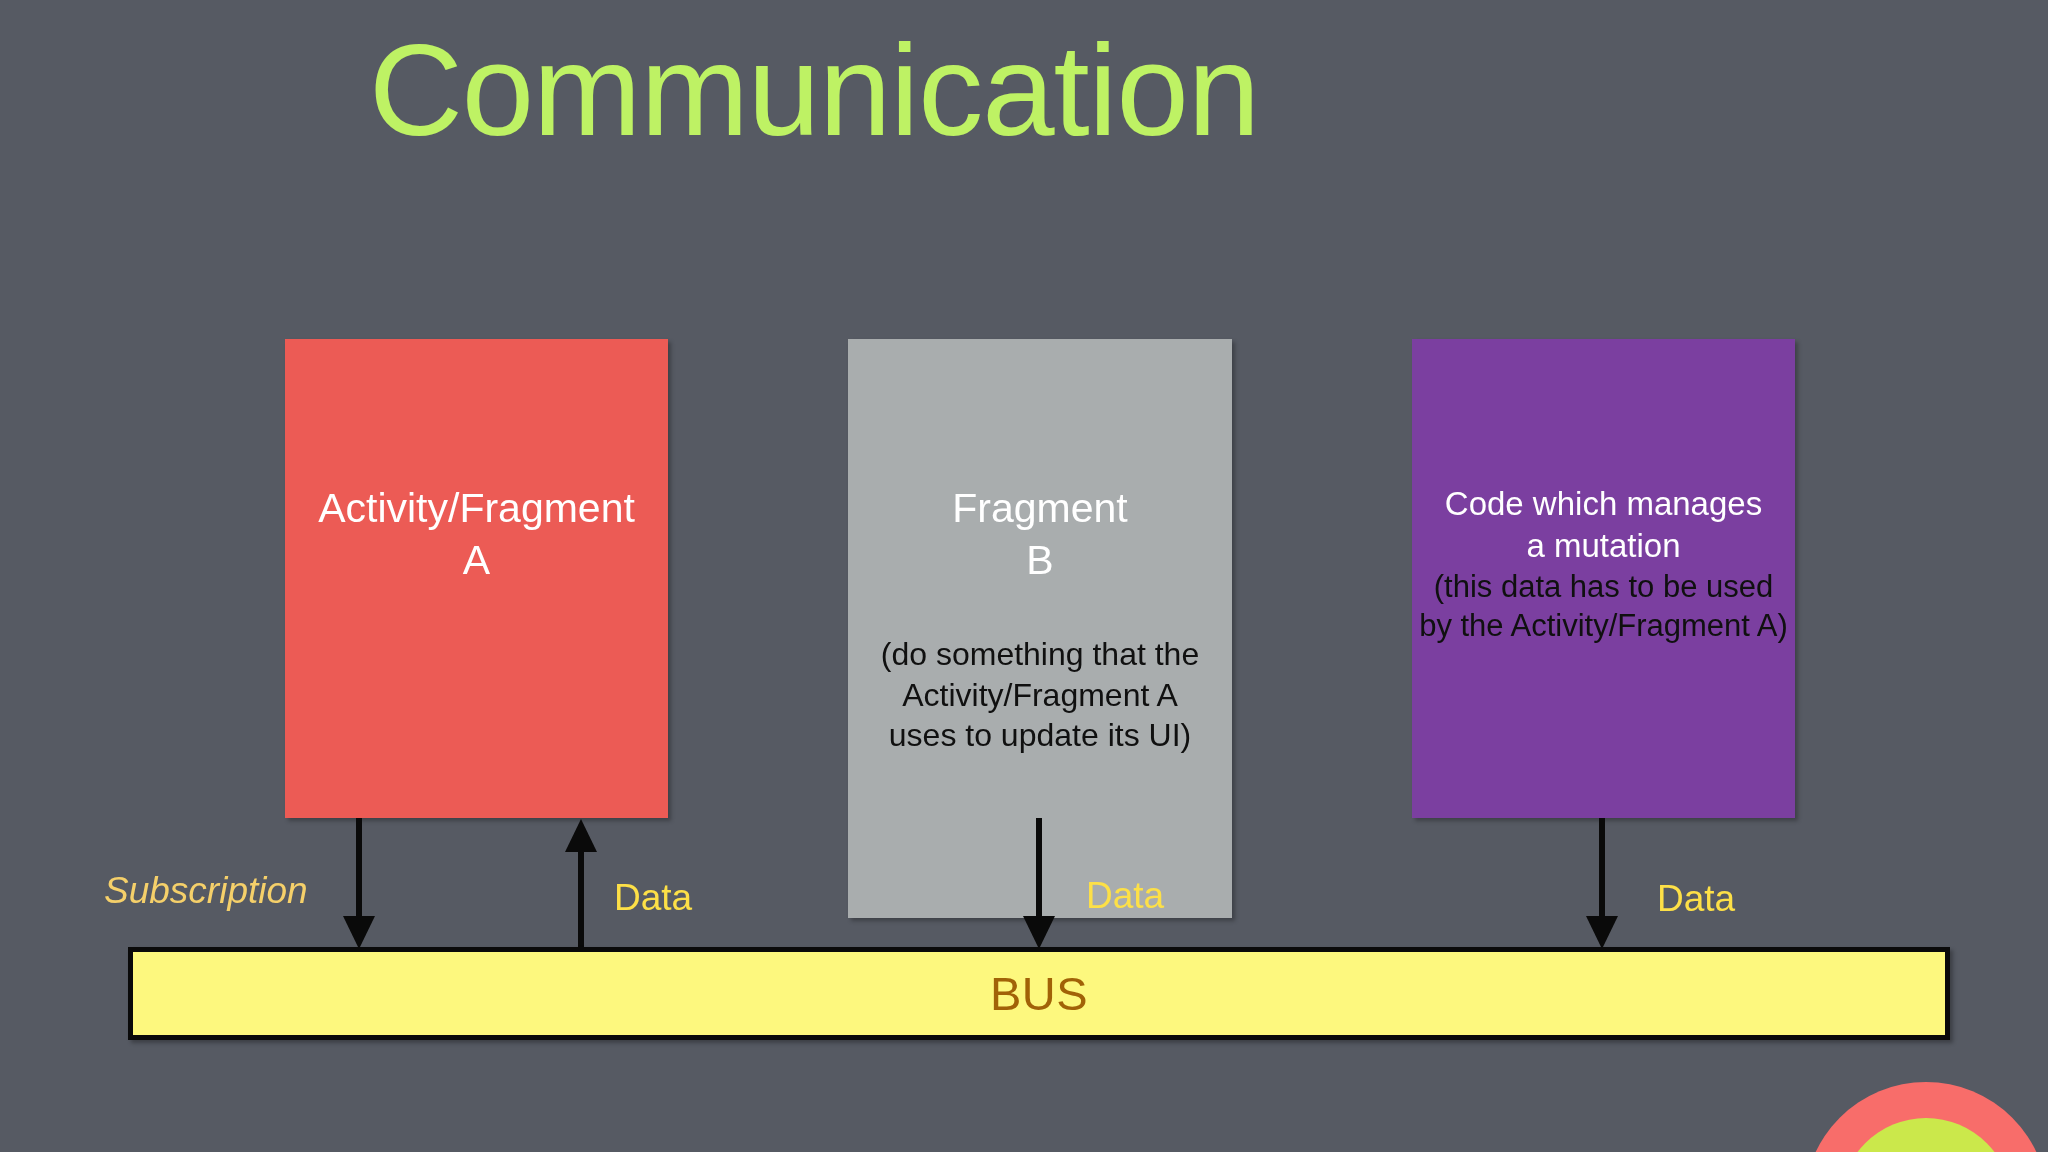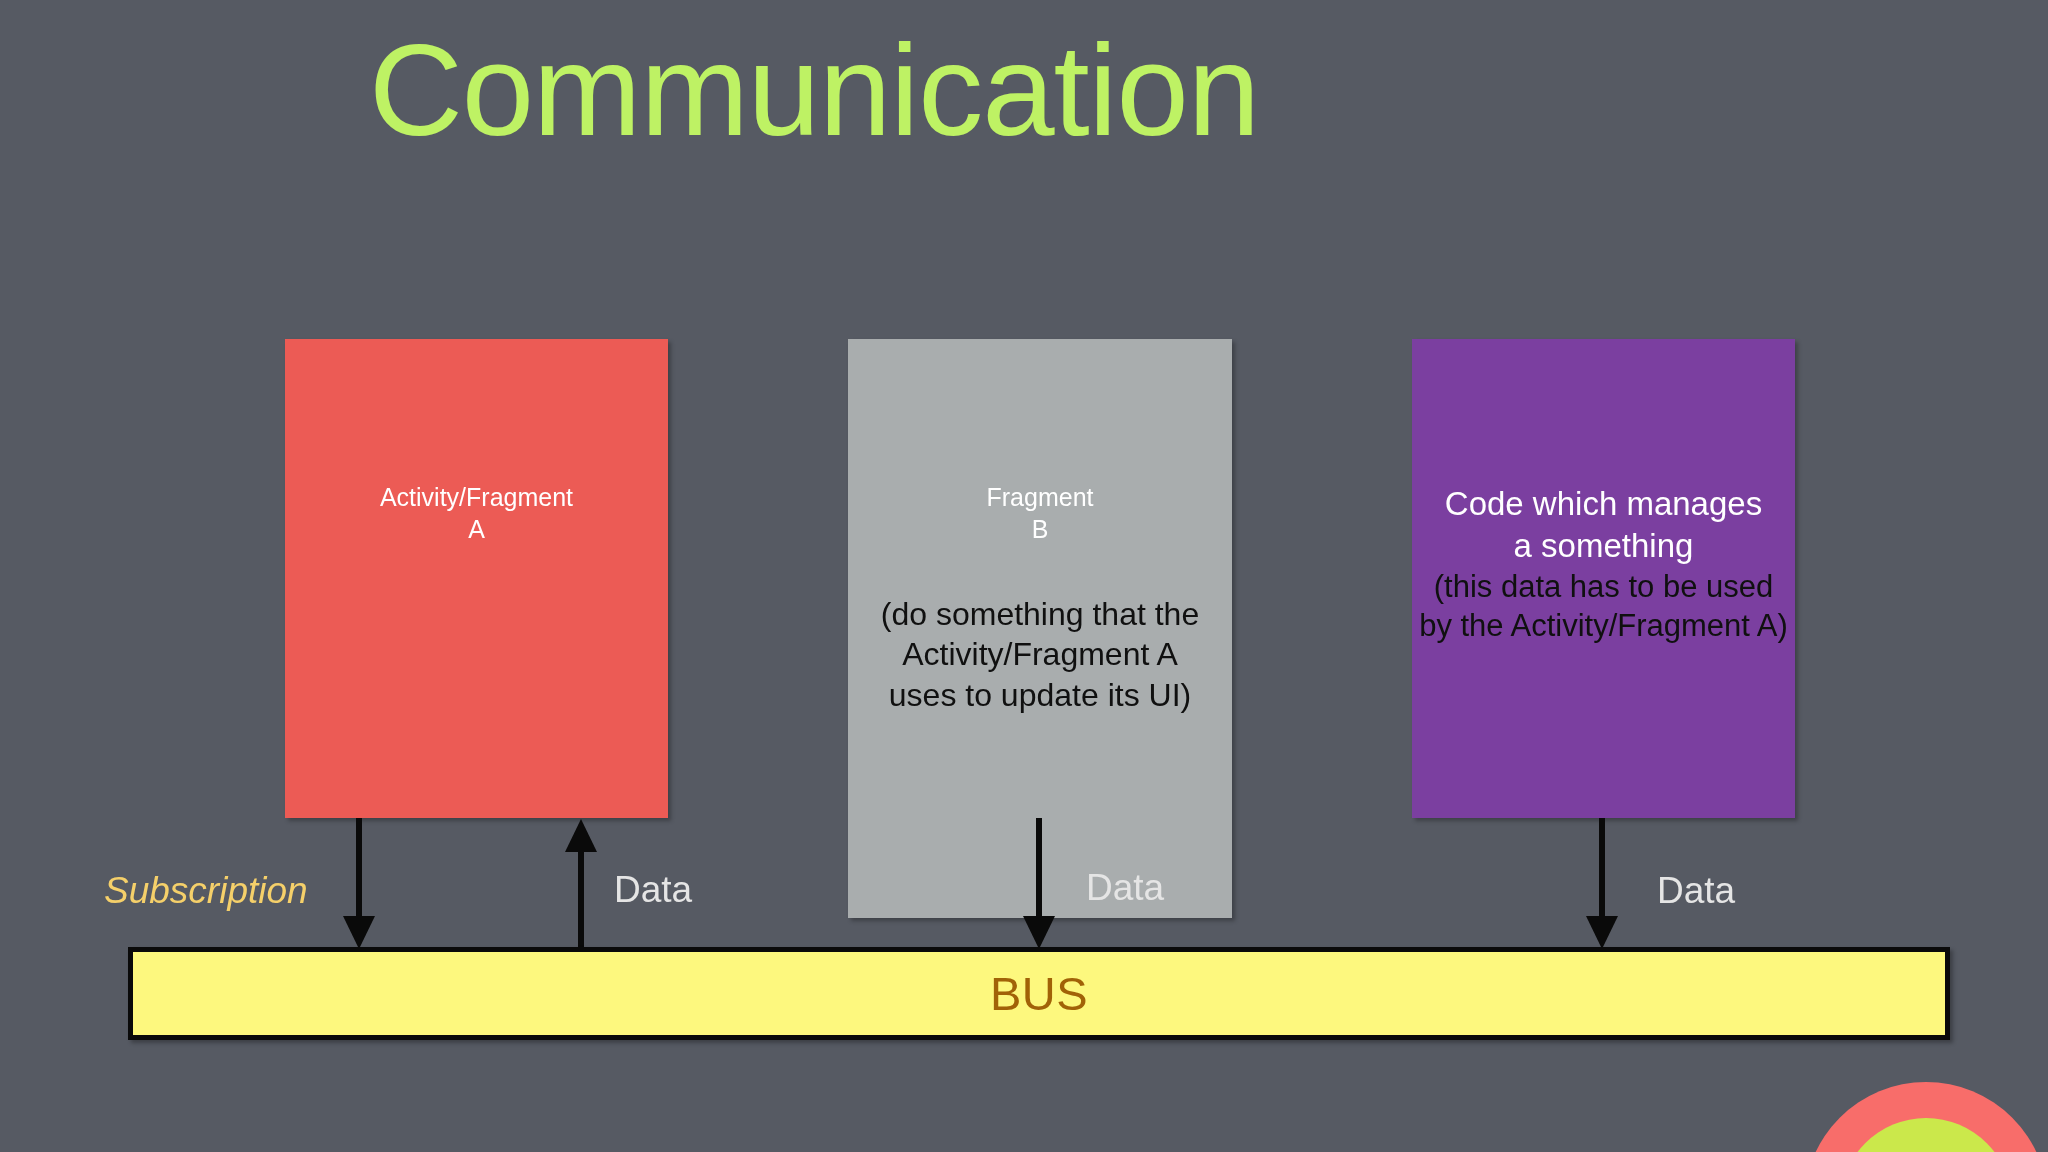--- a/index.html
+++ b/index.html
@@ -36,21 +36,21 @@
   .node {
     position: absolute;
     box-sizing: border-box;
     box-shadow: 3px 3px 4px rgba(0,0,0,0.28);
     display: flex;
     flex-direction: column;
     align-items: center;
   }
   .node .head {
     text-align: center;
-    font-size: 25px;
+    font-size: 41px;
     line-height: 1.27;
     color: #ffffff;
     white-space: pre-line;
   }
   .node .sub {
     text-align: center;
     font-size: 32px;
     line-height: 1.27;
     color: #101010;
     white-space: pre-line;
@@ -83,21 +83,21 @@
   .arrow { position: absolute; }
 
   
   .edge-label {
     position: absolute;
     font-size: 37px;
     line-height: 1;
     white-space: nowrap;
   }
   .lbl-sub  { color: #f5d06a; }
-  .lbl-data { color: #e5e5e5; }
+  .lbl-data { color: #fde047; margin-top: 8px; }
 
   
   #bus {
     position: absolute;
     left: 128px; top: 947px;
     width: 1822px; height: 93px;
     box-sizing: border-box;
     background: #fdf87e;
     border: 5px solid #0a0a0a;
     box-shadow: 3px 3px 4px rgba(0,0,0,0.3);
@@ -145,21 +145,21 @@
   <div class="node" id="node-b">
     <div class="head">Fragment
 B</div>
     <div class="sub">(do something that the
 Activity/Fragment A
 uses to update its UI)</div>
   </div>
 
   <div class="node" id="node-c">
     <div class="head">Code which manages
-a something</div>
+a mutation</div>
     <div class="sub">(this data has to be used
 by the Activity/Fragment A)</div>
   </div>
 
   <svg class="arrow" style="left:330px; top:818px; width:60px; height:132px;" viewBox="0 0 60 132" xmlns="http://www.w3.org/2000/svg">
     <line x1="29" y1="0" x2="29" y2="108" stroke="#0a0a0a" stroke-width="6"></line>
     <polygon points="29,131 13,98 45,98" fill="#0a0a0a"></polygon>
   </svg>
 
   <svg class="arrow" style="left:552px; top:818px; width:60px; height:132px;" viewBox="0 0 60 132" xmlns="http://www.w3.org/2000/svg">

